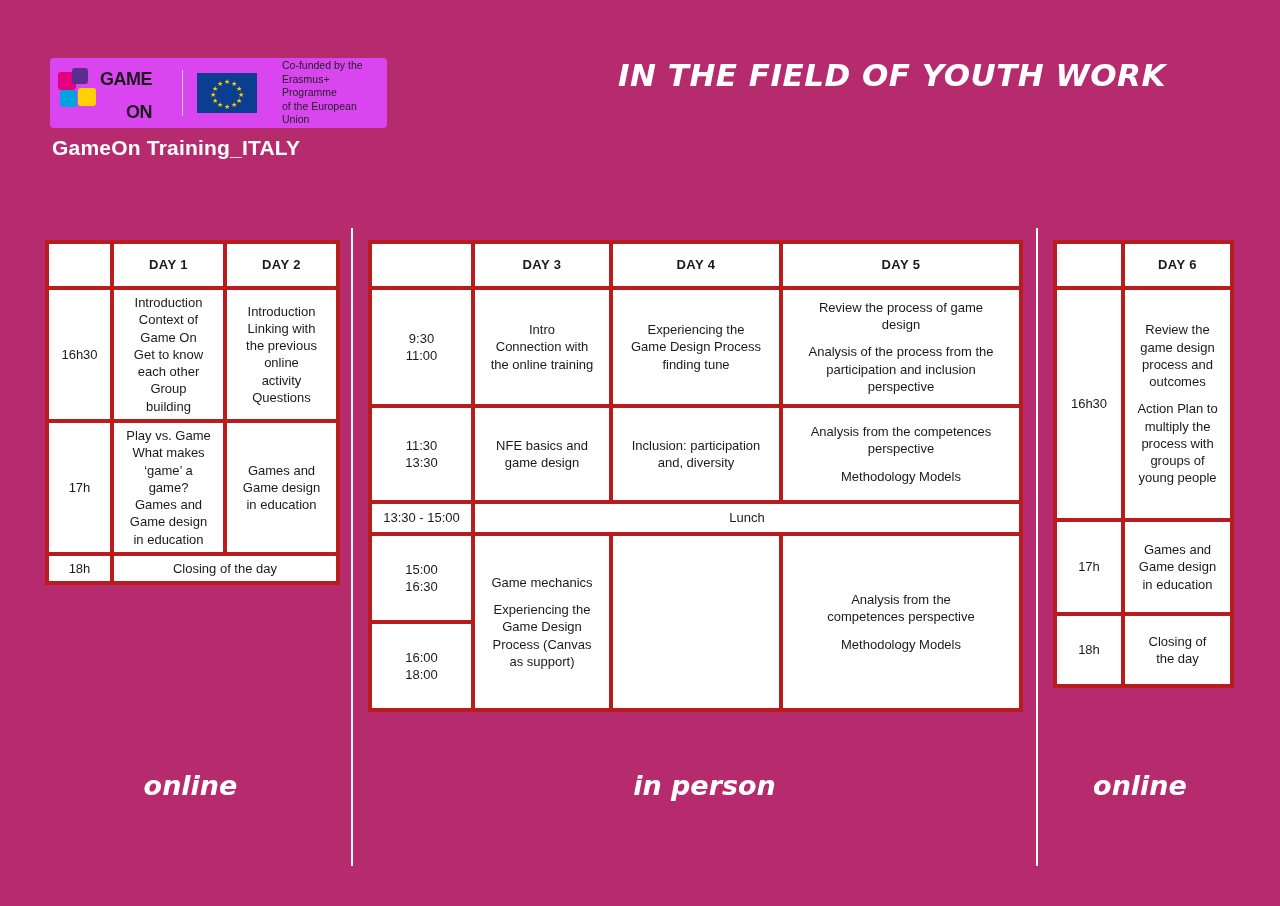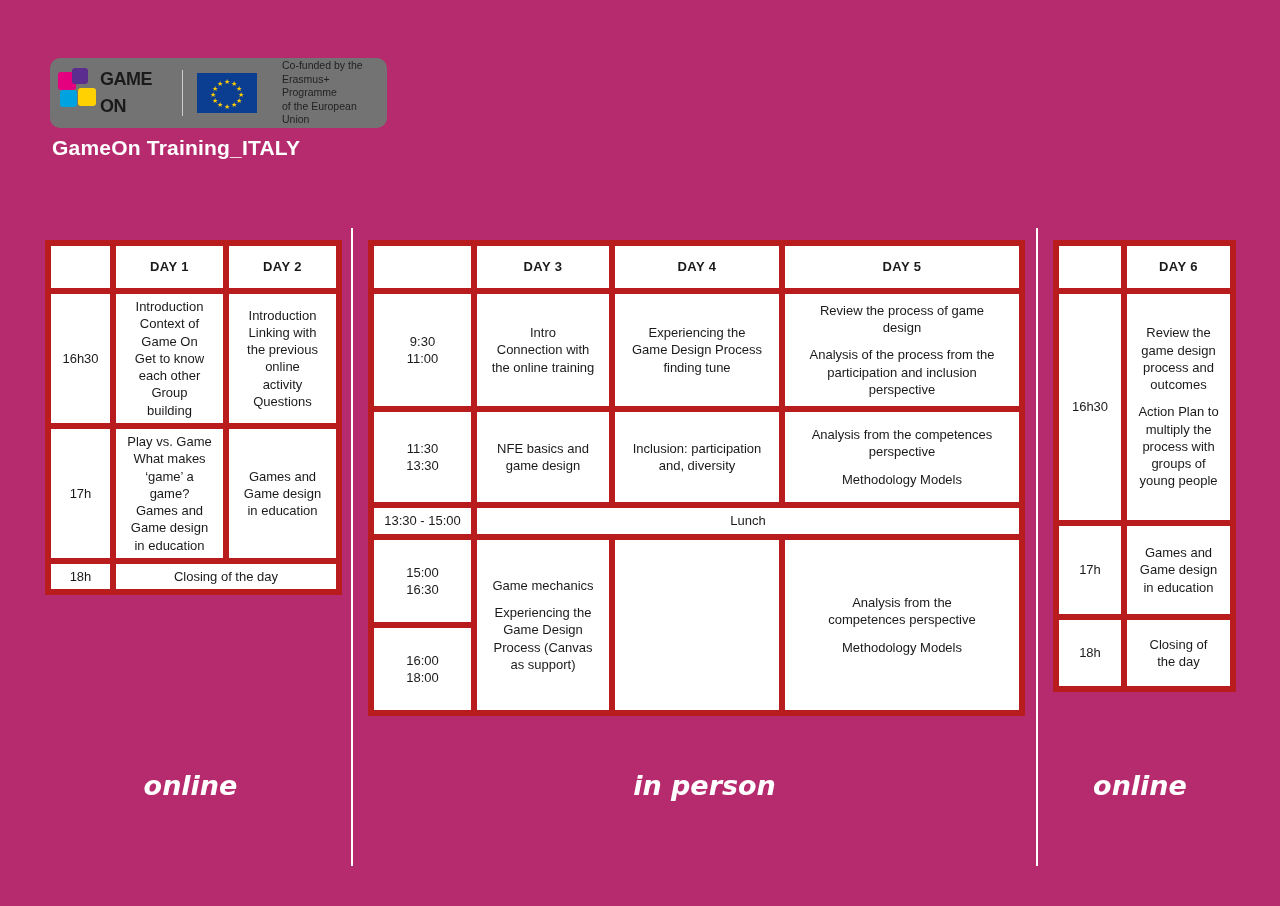--- a/index.html
+++ b/index.html
@@ -15,22 +15,22 @@
     position: relative;
   }
 
   
   #logo-box {
     position: absolute;
     left: 50px;
     top: 58px;
     width: 337px;
     height: 70px;
-    background: #737373;
-    border-radius: 10px;
+    background: #d946ef;
+    border-radius: 4px;
     display: flex;
     align-items: center;
     box-sizing: border-box;
     padding: 0 8px;
   }
   #gameon-logo {
     display: flex;
     align-items: center;
     width: 118px;
     height: 54px;
@@ -46,22 +46,23 @@
     left: 42px;
     top: 4px;
     font-weight: bold;
     font-size: 18px;
     color: #1a1a1a;
     letter-spacing: -0.5px;
     line-height: 1;
   }
   #gameon-wordmark .on {
     display: block;
-    margin-top: 9px;
+    margin-top: 15px;
     font-size: 18px;
+    text-align: right;
   }
   #eu-flag {
     width: 60px;
     height: 40px;
     background: #0b3d91;
     position: relative;
     flex: 0 0 auto;
     margin-left: 8px;
   }
   #eu-flag .star {
@@ -109,21 +110,21 @@
   #main-title .line2 { display: block; }
 
   
   table.sched {
     position: absolute;
     border-collapse: collapse;
     background: #ffffff;
     table-layout: fixed;
   }
   table.sched td, table.sched th {
-    border: 6px solid #b91c1c;
+    border: 4px solid #b91c1c;
     background: #ffffff;
     color: #1a1a1a;
     font-size: 13px;
     text-align: center;
     vertical-align: middle;
     padding: 4px 5px;
     line-height: 1.33;
     font-weight: normal;
     margin-left: 15px;
   }
@@ -208,20 +209,21 @@
   <div id="eu-text">
     <div>Co-funded by the</div>
     <div>Erasmus+ Programme</div>
     <div>of the European Union</div>
   </div>
 </div>
 
 <div id="training-label">GameOn Training_ITALY</div>
 
 <div id="main-title">
+  <span class="line2">IN THE FIELD OF YOUTH WORK</span>
 </div>
 
 <div class="sep-line" id="sep-1"></div>
 <div class="sep-line" id="sep-2"></div>
 
 <table class="sched" id="table-a">
   <colgroup>
       <col style="width:65px">
       <col style="width:113px">
       <col style="width:113px">

